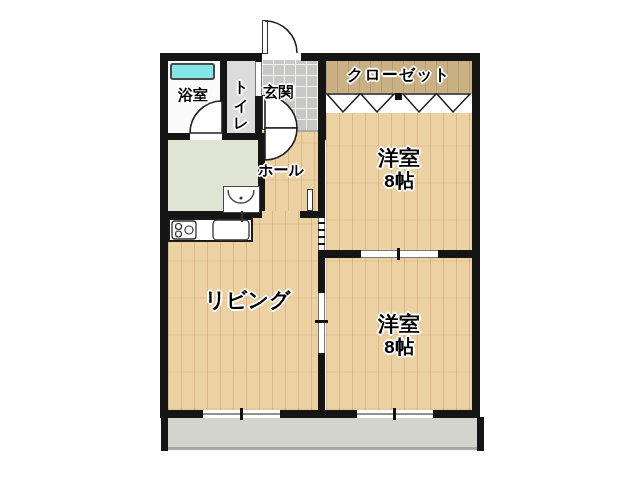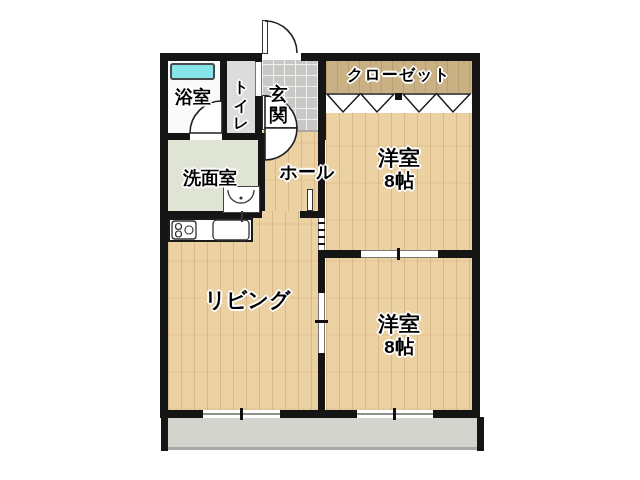--- a/index.html
+++ b/index.html
@@ -34,21 +34,21 @@
   .win-line{background:#909090;}
   
   .bathtub{background:#84e6e9;border:2px solid #4a4a4a;border-radius:3px;box-sizing:border-box;}
   .counter{background:#fff;border:2px solid #1a1a1a;box-sizing:border-box;}
   .washbasin{background:#fff;border:1.5px solid #444;box-sizing:border-box;}
   .closet-band{background:#fff;}
   
   .lbl{color:#000;font-weight:bold;text-align:center;line-height:1.15;
        text-shadow:2px 0 0 #fff,-2px 0 0 #fff,0 2px 0 #fff,0 -2px 0 #fff,
                    1px 1px 0 #fff,-1px -1px 0 #fff,1px -1px 0 #fff,-1px 1px 0 #fff;}
-  .lbl-md{font-size:18px;}
+  .lbl-md{font-size:15px;}
   .lbl-lg{font-size:21px;font-family:Liberation Mono, monospace;}
   .lbl-size{font-size:19px;font-weight:bold;display:block;}
   .lbl-closet{font-size:16px;letter-spacing:1px;}
   .lbl-balcony{font-size:19px;letter-spacing:2px;}
   .lbl-toilet{font-size:15px;writing-mode:vertical-rl;text-orientation:upright;letter-spacing:2px;}
   svg{display:block;}
 </style>
 </head>
 <body>
 
@@ -156,22 +156,21 @@
   </svg>
 
   <div class="abs lbl lbl-md" style="left:168px;top:87px;width:50px;">浴室</div>
   <div class="abs lbl lbl-toilet" style="left:232px;top:63px;height:70px;">トイレ</div>
   <div class="abs lbl lbl-md" style="left:262px;top:84px;width:33px;">玄関</div>
   <div class="abs lbl lbl-closet" style="left:328px;top:66px;width:142px;">クローゼット</div>
   <div class="abs lbl lbl-lg" style="left:326px;top:148px;width:146px;">
     <span>洋室</span>
     <span class="lbl-size">8帖</span>
   </div>
-  <div class="abs lbl lbl-md" style="left:164px;top:168px;width:92px;">洗面室</div>
-  <div class="abs lbl lbl-md" style="left:278px;top:162px;width:58px;">ホール</div>
+  <div class="abs lbl lbl-md" style="left:252px;top:162px;width:58px;">ホール</div>
   <div class="abs lbl lbl-lg" style="left:168px;top:290px;width:159px;">
     <span>リビング</span>
   </div>
   <div class="abs lbl lbl-lg" style="left:326px;top:314px;width:146px;">
     <span>洋室</span>
     <span class="lbl-size">8帖</span>
   </div>
 
 </div>
 

